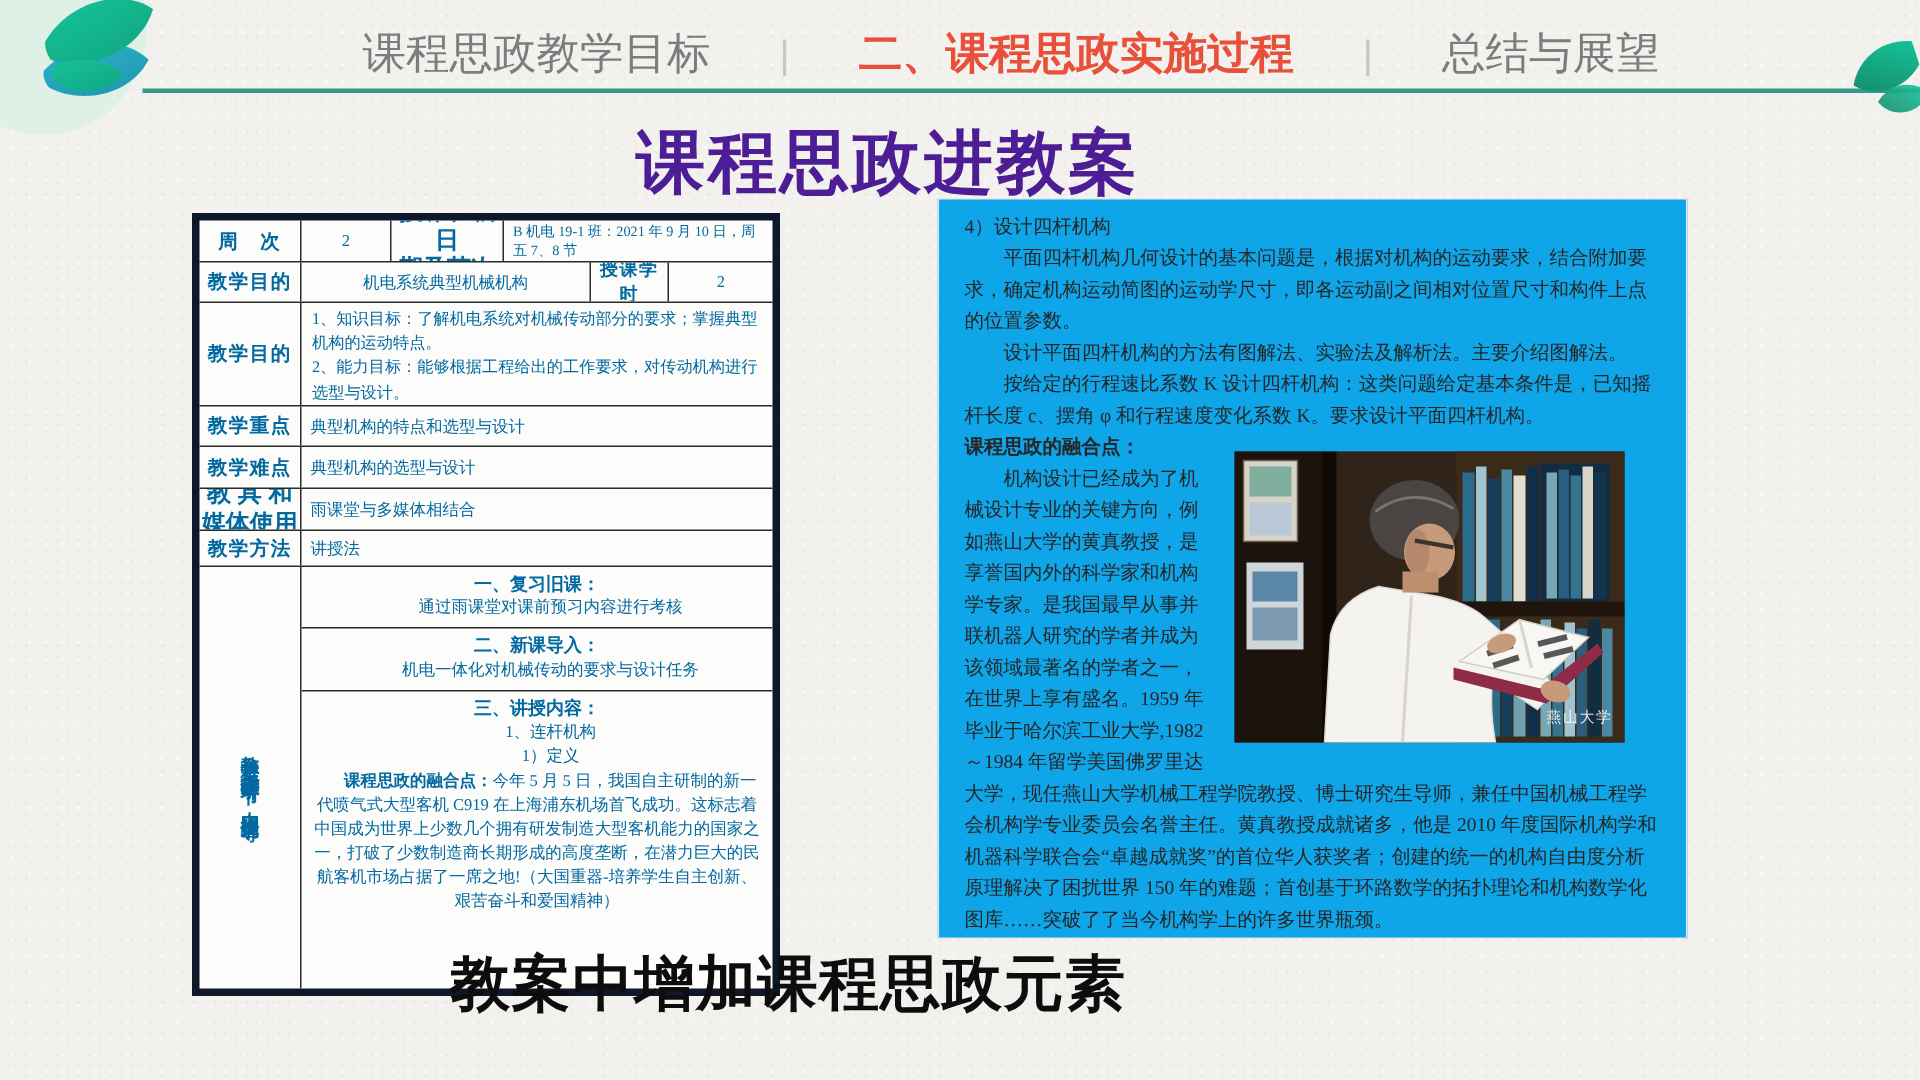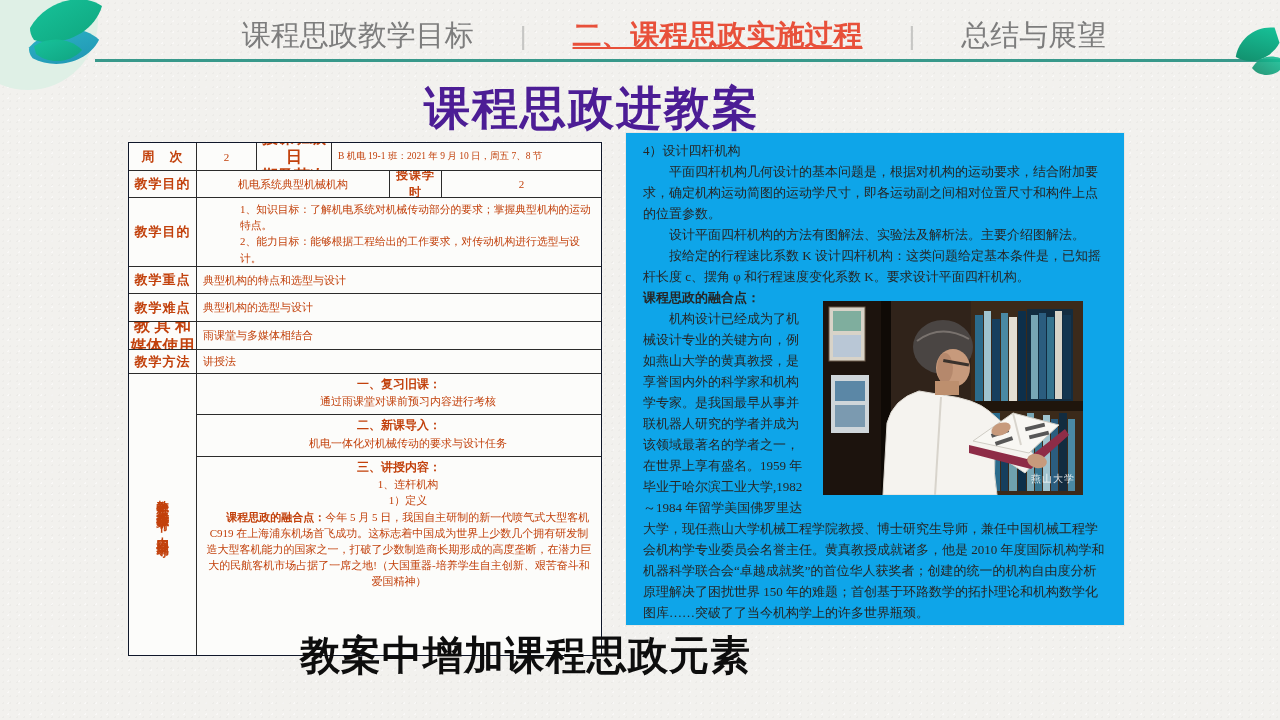--- a/index.html
+++ b/index.html
@@ -7,52 +7,52 @@
     background:#f2f1ee;font-family:"Liberation Sans",sans-serif;}
   .slide::before{content:"";position:absolute;inset:0;pointer-events:none;
     background-image:radial-gradient(rgba(0,0,0,.022) 1px,transparent 1px),
       radial-gradient(rgba(255,255,255,.5) 1px,transparent 1px);
     background-size:7px 7px,11px 11px;background-position:0 0,3px 5px;}
   
   .nav{position:absolute;top:16px;left:0;width:100%;display:flex;
     justify-content:center;align-items:center;gap:46px;padding-left:34px;
     font-size:29px;z-index:3;}
   .nav-item{color:#7d7d7d;white-space:nowrap;}
-  .nav-item.active{color:#e8503a;font-weight:700;text-decoration:underline;}
+  .nav-item.active{color:#e8503a;font-weight:700;}
   .nav-sep{color:#c6c6c4;font-size:26px;}
   .rule{position:absolute;top:59px;left:95px;right:0;height:3px;background:#38998b;z-index:1;}
   .deco{position:absolute;z-index:2;}
   .deco-tl{top:0;left:0;}
   .deco-tr{top:24px;right:0;}
   
   .title{position:absolute;top:78px;left:424px;margin:0;font-size:46px;
     font-weight:800;letter-spacing:2px;color:#4c1d95;}
   .caption{position:absolute;top:628px;left:300px;font-size:40px;font-weight:700;
     letter-spacing:1px;color:#0d0d0d;font-family:"Liberation Serif",serif;}
   
-  .tbl{position:absolute;left:128px;top:142px;width:474px;background:#fcfcfa;
-    border:1px solid #0f172a;color:#c2410c;box-sizing:border-box;}
+  .tbl{position:absolute;left:128px;top:142px;width:392px;background:#fcfcfa;
+    border:5px solid #0f172a;color:#0369a1;box-sizing:border-box;}
   .tr{display:flex;border-bottom:1px solid #2b2b2b;box-sizing:border-box;}
   .tr:last-child{border-bottom:none;}
   .td{border-right:1px solid #2b2b2b;box-sizing:border-box;display:flex;
     align-items:center;justify-content:center;text-align:center;overflow:hidden;}
   .td:last-child{border-right:none;}
   .lbl{font-weight:700;font-size:13px;letter-spacing:1px;}
   .lbl2{font-weight:700;font-size:16px;line-height:1.2;letter-spacing:0;white-space:pre-line;}
   .val{font-family:"Liberation Serif",serif;font-size:11px;}
   .left{justify-content:flex-start;text-align:left;padding:0 6px;}
   .blk{display:block;padding:3px 7px;text-align:left;}
   .fine{font-size:9.5px;letter-spacing:0;}
   .obj{font-family:"Liberation Serif",serif;font-size:10.8px;line-height:1.5;}
   .vlab{writing-mode:vertical-rl;font-weight:700;font-size:12.5px;
     letter-spacing:2px;line-height:1;}
   .proc{display:block;padding:0;font-family:"Liberation Serif",serif;font-size:11px;line-height:1.45;}
   .sec{border-bottom:1px solid #2b2b2b;padding:3px 8px 4px 8px;}
   .sec:last-child{border-bottom:none;}
-  .h8{font-weight:700;font-size:12px;font-family:Liberation Mono, monospace;}
+  .h8{font-weight:700;font-size:12px;font-family:Liberation Serif, serif;}
   .ind{padding-left:18px;}
   .par{text-indent:1.6em;margin:1px 0;}
   .kai{font-weight:700;font-style:italic;}
   .b{font-weight:700;font-family:"Liberation Sans",sans-serif;}
   
   .doc{position:absolute;left:625px;top:132px;width:500px;height:494px;
     box-sizing:border-box;background:#0ea5e9;border:1px solid #e9e8e3;
     padding:7px 17px;font-family:"Liberation Serif",serif;font-size:13px;
     line-height:21px;color:#262626;overflow:hidden;}
   .doc p{margin:0;text-indent:2em;}
@@ -118,21 +118,21 @@
       <div class="td val left fine" style="flex:1;">B 机电 19-1 班：2021 年 9 月 10 日，周五 7、8 节</div>
     </div>
     <div class="tr" style="height:27px;">
       <div class="td lbl" style="width:68px;">教学目的</div>
       <div class="td val" style="width:193px;">机电系统典型机械机构</div>
       <div class="td lbl" style="width:52px;font-size:12px;">授课学时</div>
       <div class="td val" style="flex:1;">2</div>
     </div>
     <div class="tr" style="height:69px;">
       <div class="td lbl" style="width:68px;">教学目的</div>
-      <div class="td blk obj" style="flex:1;margin-left:36px;">
+      <div class="td blk obj" style="flex:1;">
         <div>1、知识目标：了解机电系统对机械传动部分的要求；掌握典型机构的运动特点。</div>
         <div>2、能力目标：能够根据工程给出的工作要求，对传动机构进行选型与设计。</div>
         <div></div>
       </div>
     </div>
     <div class="tr" style="height:27px;">
       <div class="td lbl" style="width:68px;">教学重点</div>
       <div class="td val left" style="flex:1;">典型机构的特点和选型与设计</div>
     </div>
     <div class="tr" style="height:28px;">

